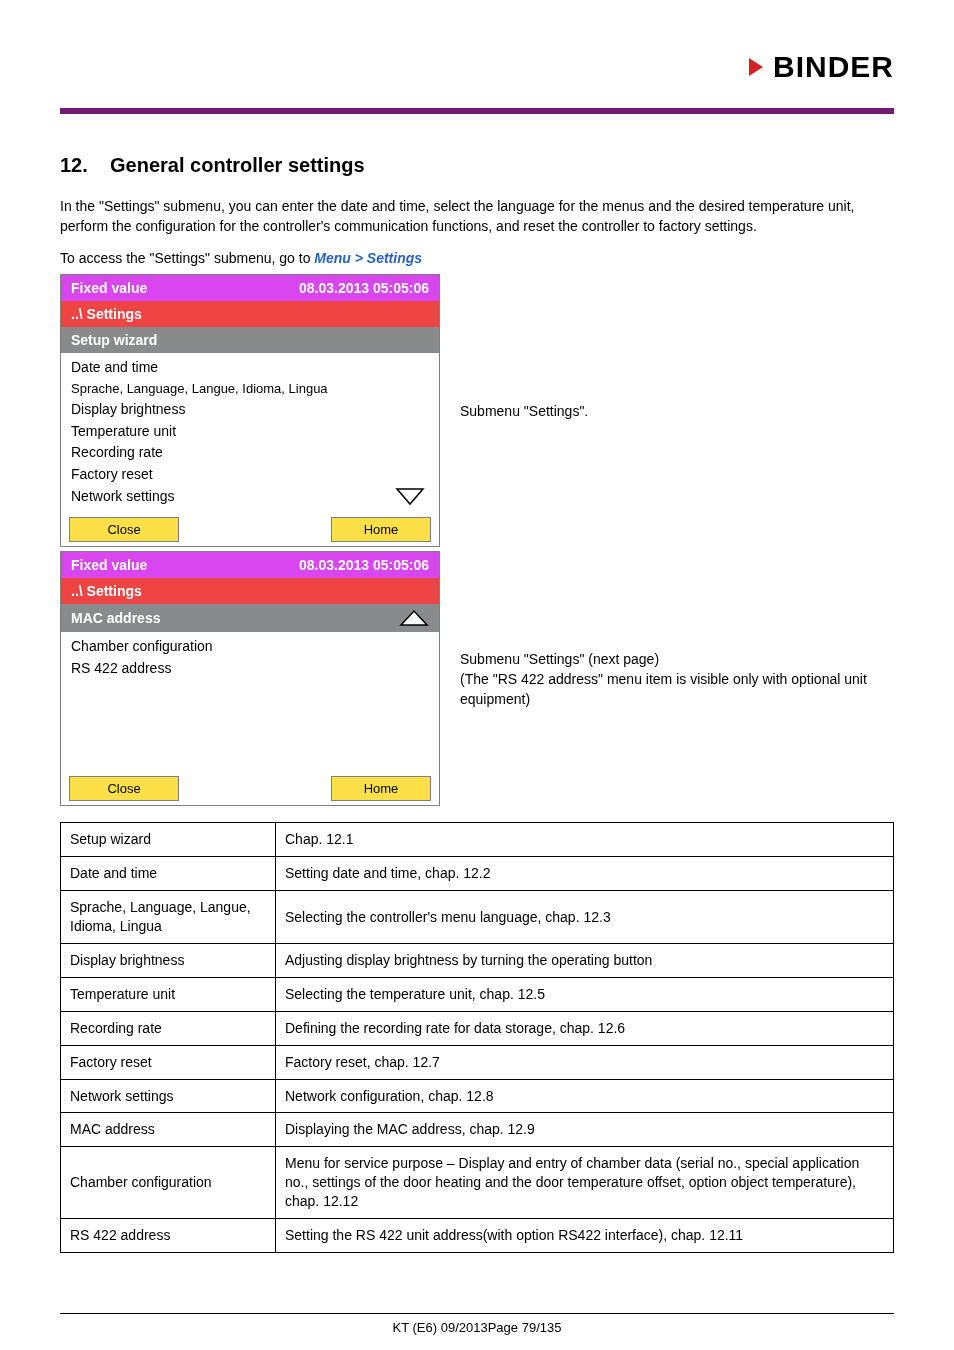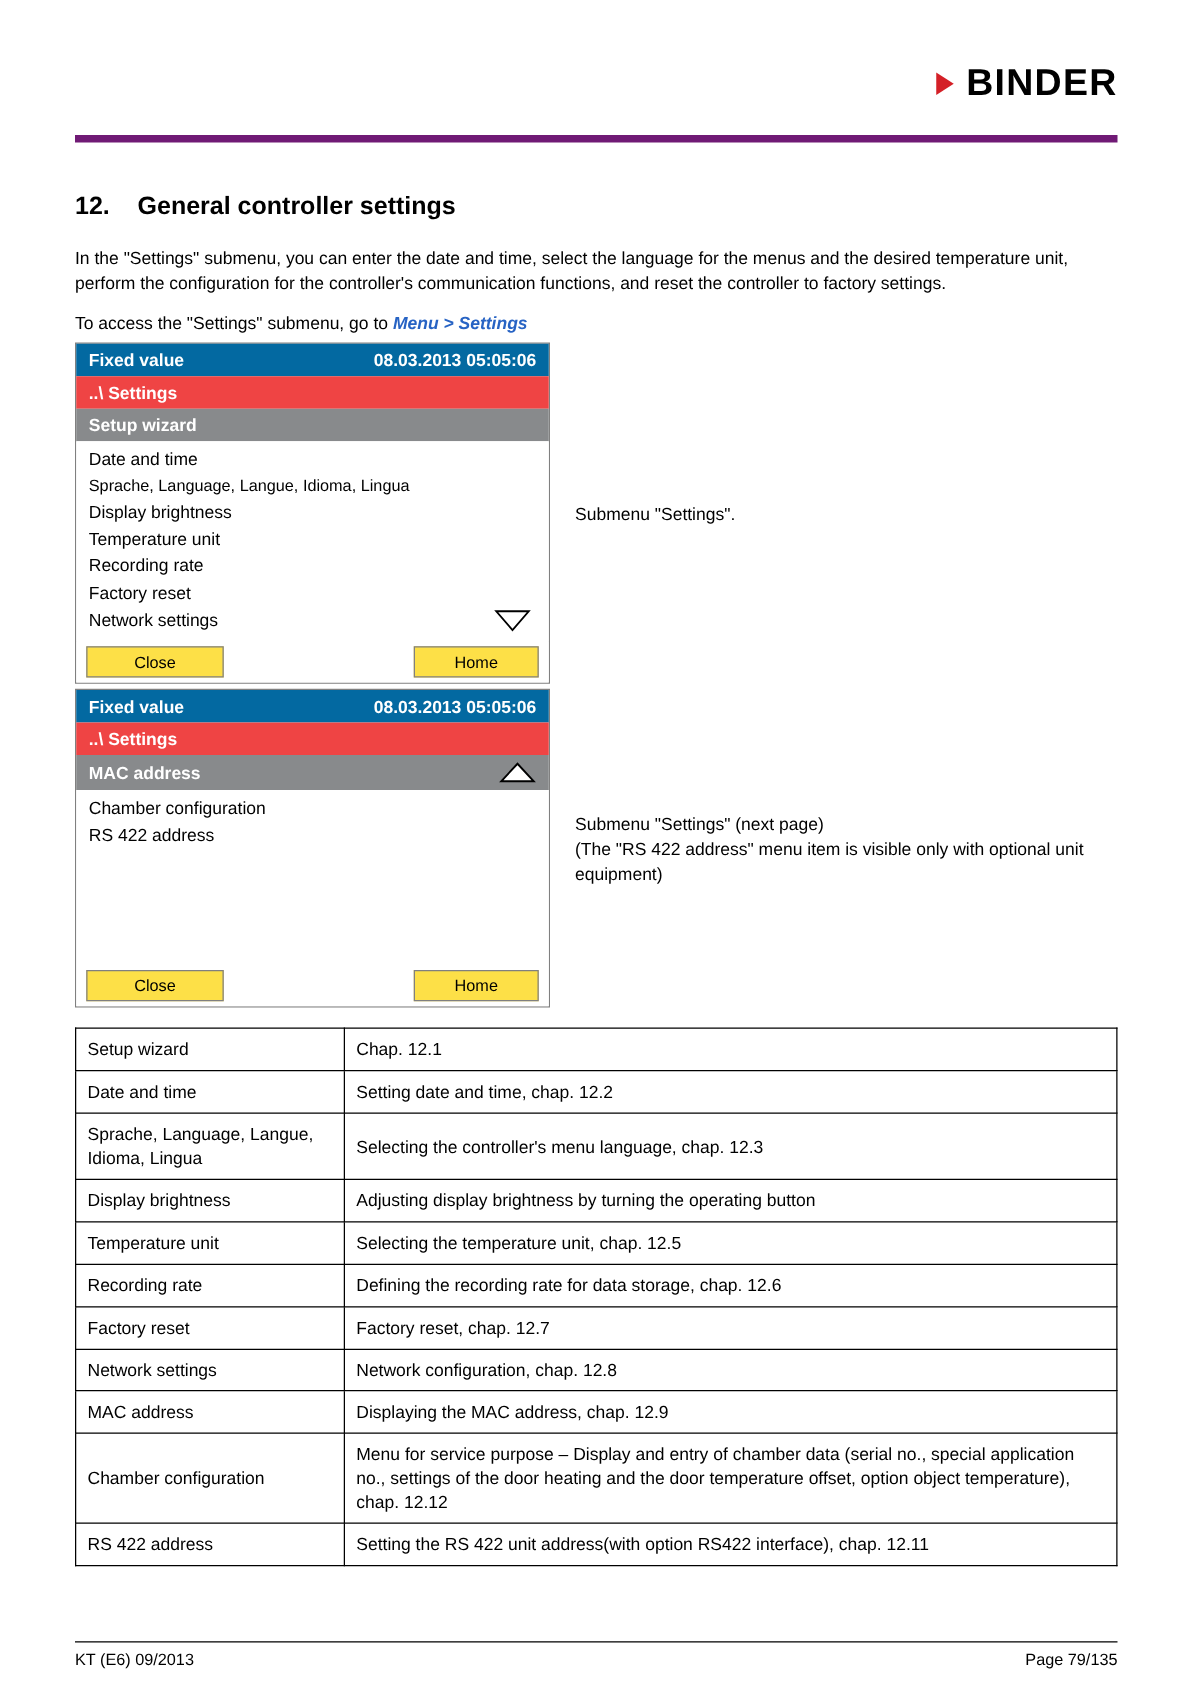--- a/index.html
+++ b/index.html
@@ -44,21 +44,21 @@
     display: flex;
     align-items: center;
     margin-bottom: 4px;
   }
   .ui-screen {
     width: 380px;
     flex-shrink: 0;
     border: 1px solid #808080;
   }
   .screen-header {
-    background: #0369a1;
+    background: #d946ef;
     color: #fff;
     font-weight: bold;
     font-size: 14px;
     display: flex;
     justify-content: space-between;
     padding: 5px 10px;
     gap: 24px;
   }
   .screen-darkstrip {
     background: #ef4444;
@@ -123,21 +123,21 @@
     line-height: 1.35;
   }
   table.desc-table td:first-child {
     width: 215px;
   }
   .footer {
     border-top: 1px solid #000;
     margin-top: 60px;
     padding-top: 6px;
     display: flex;
-    justify-content: space-between;
+    justify-content: center;
     font-size: 13px;
   }
 </style>
 </head>
 <body>
 
 <div class="page">
 
   <div class="header">
     <div class="logo">

